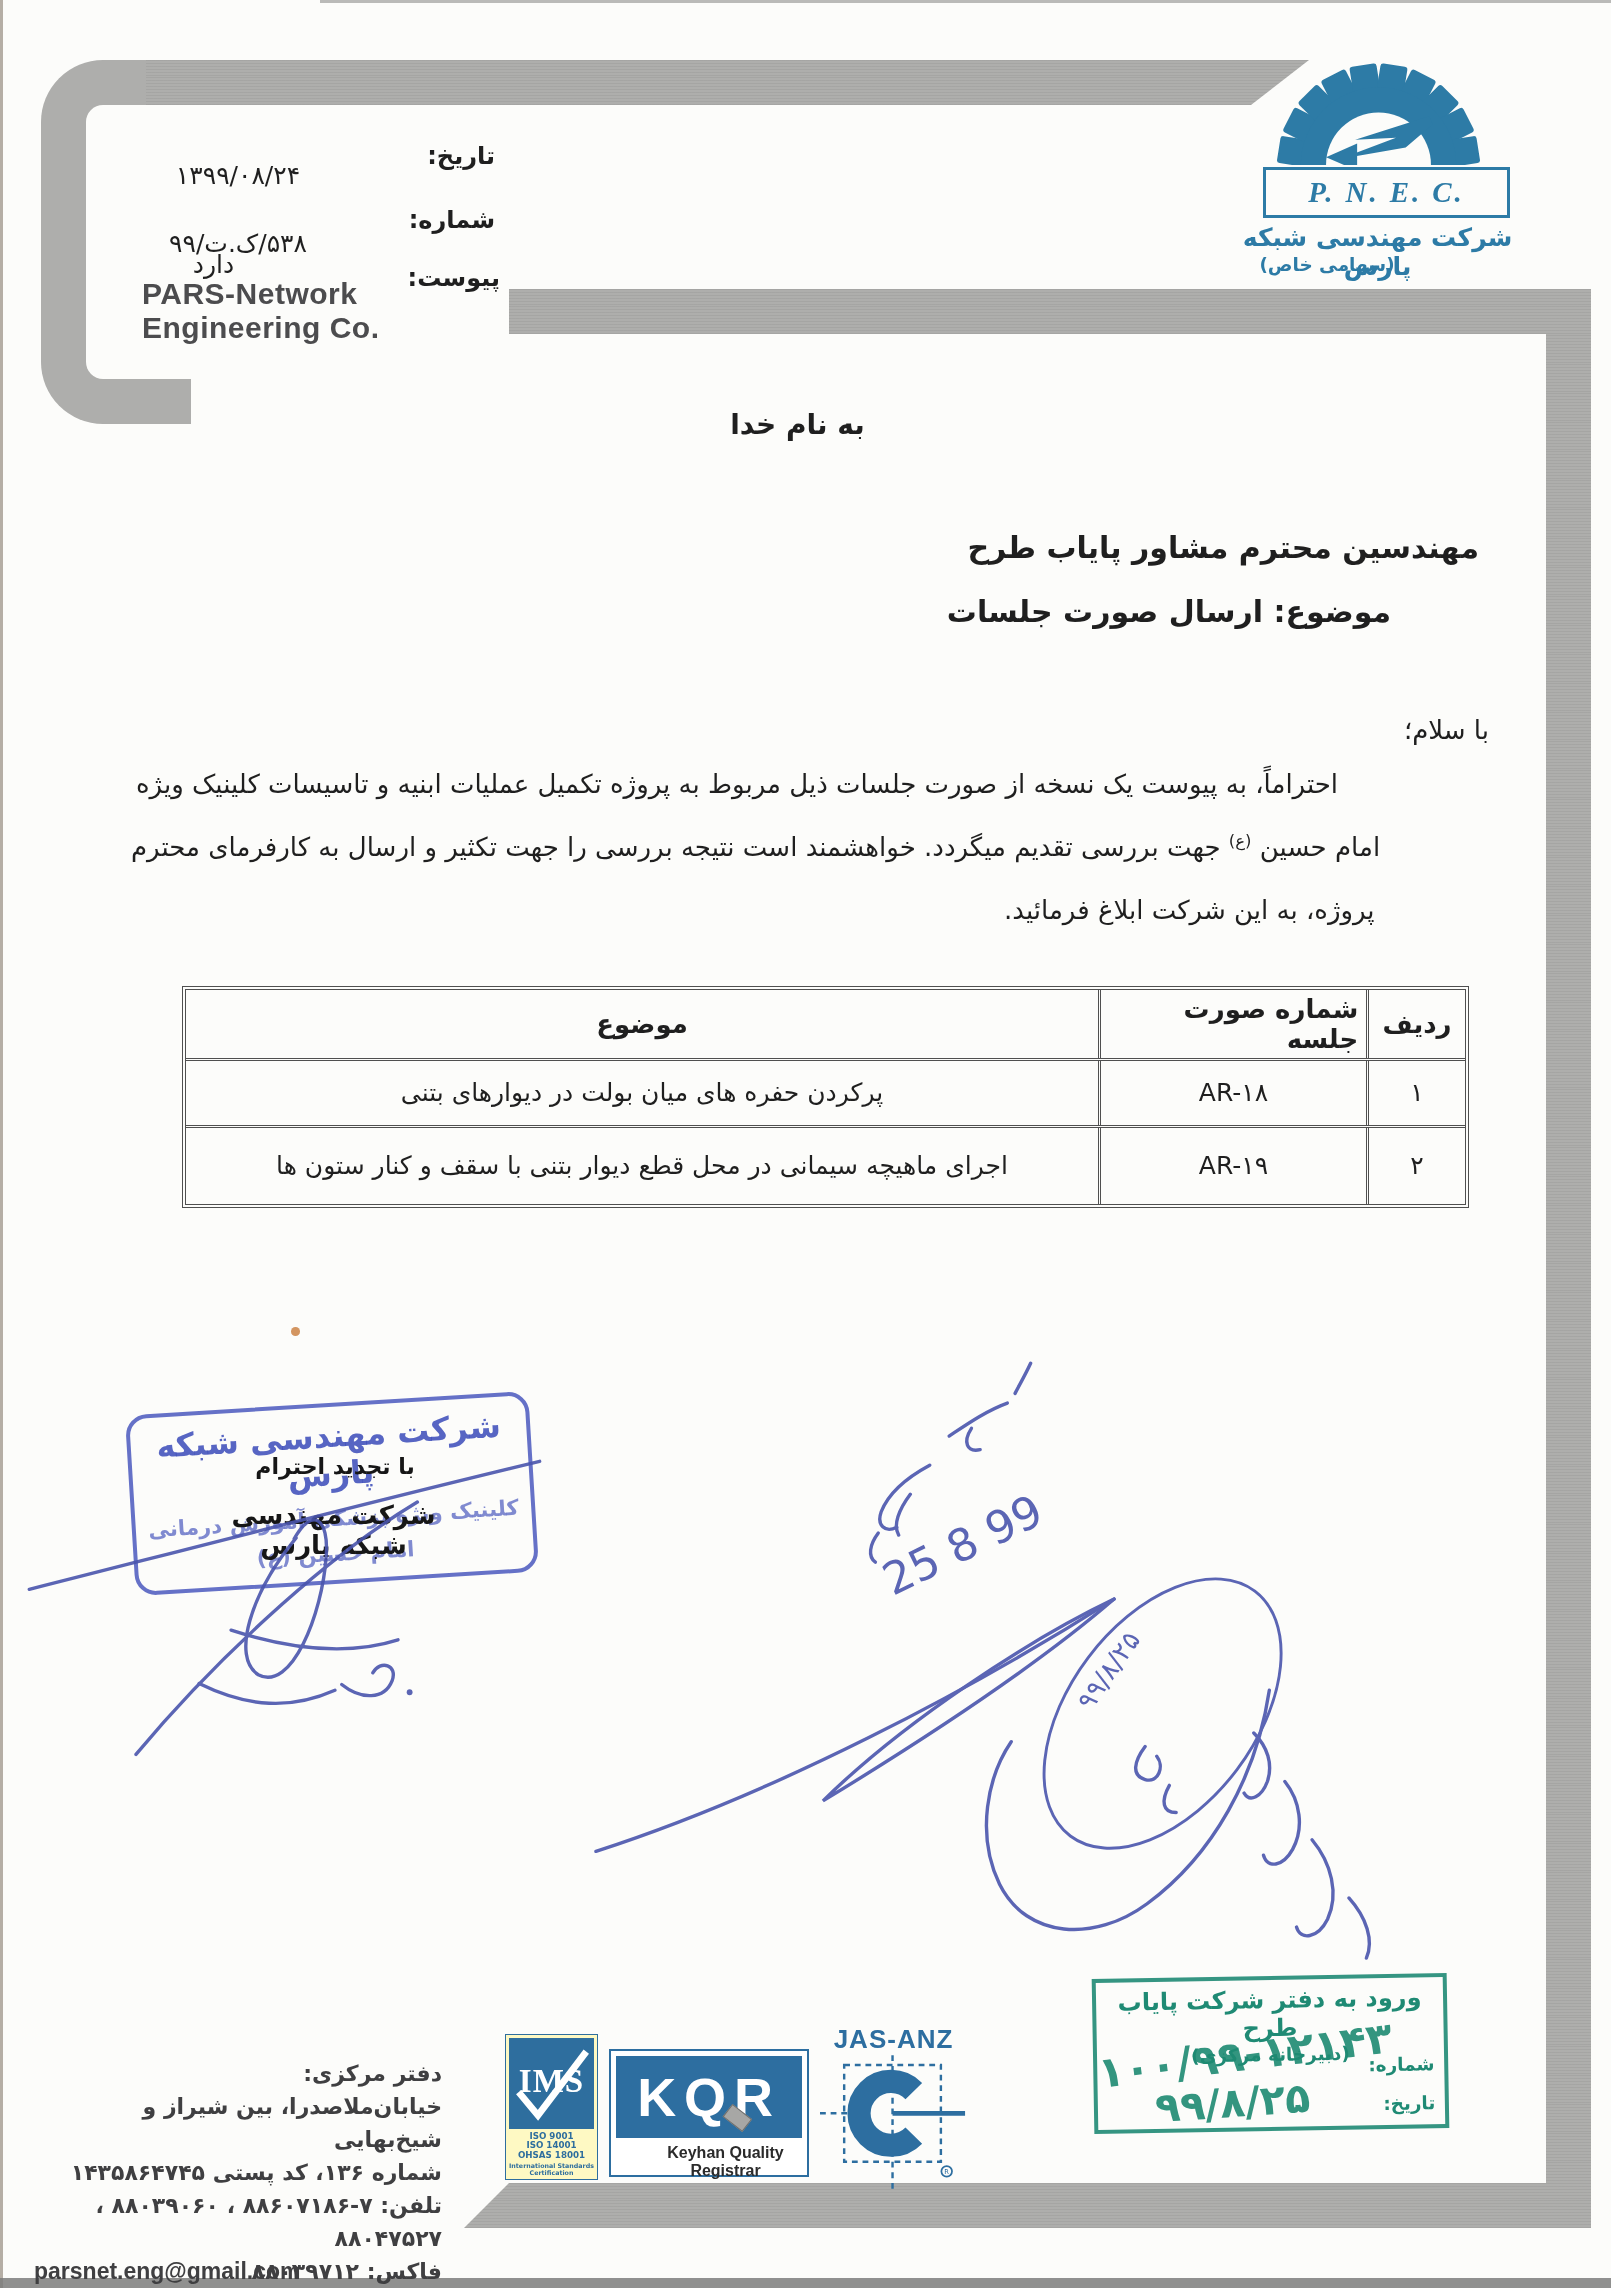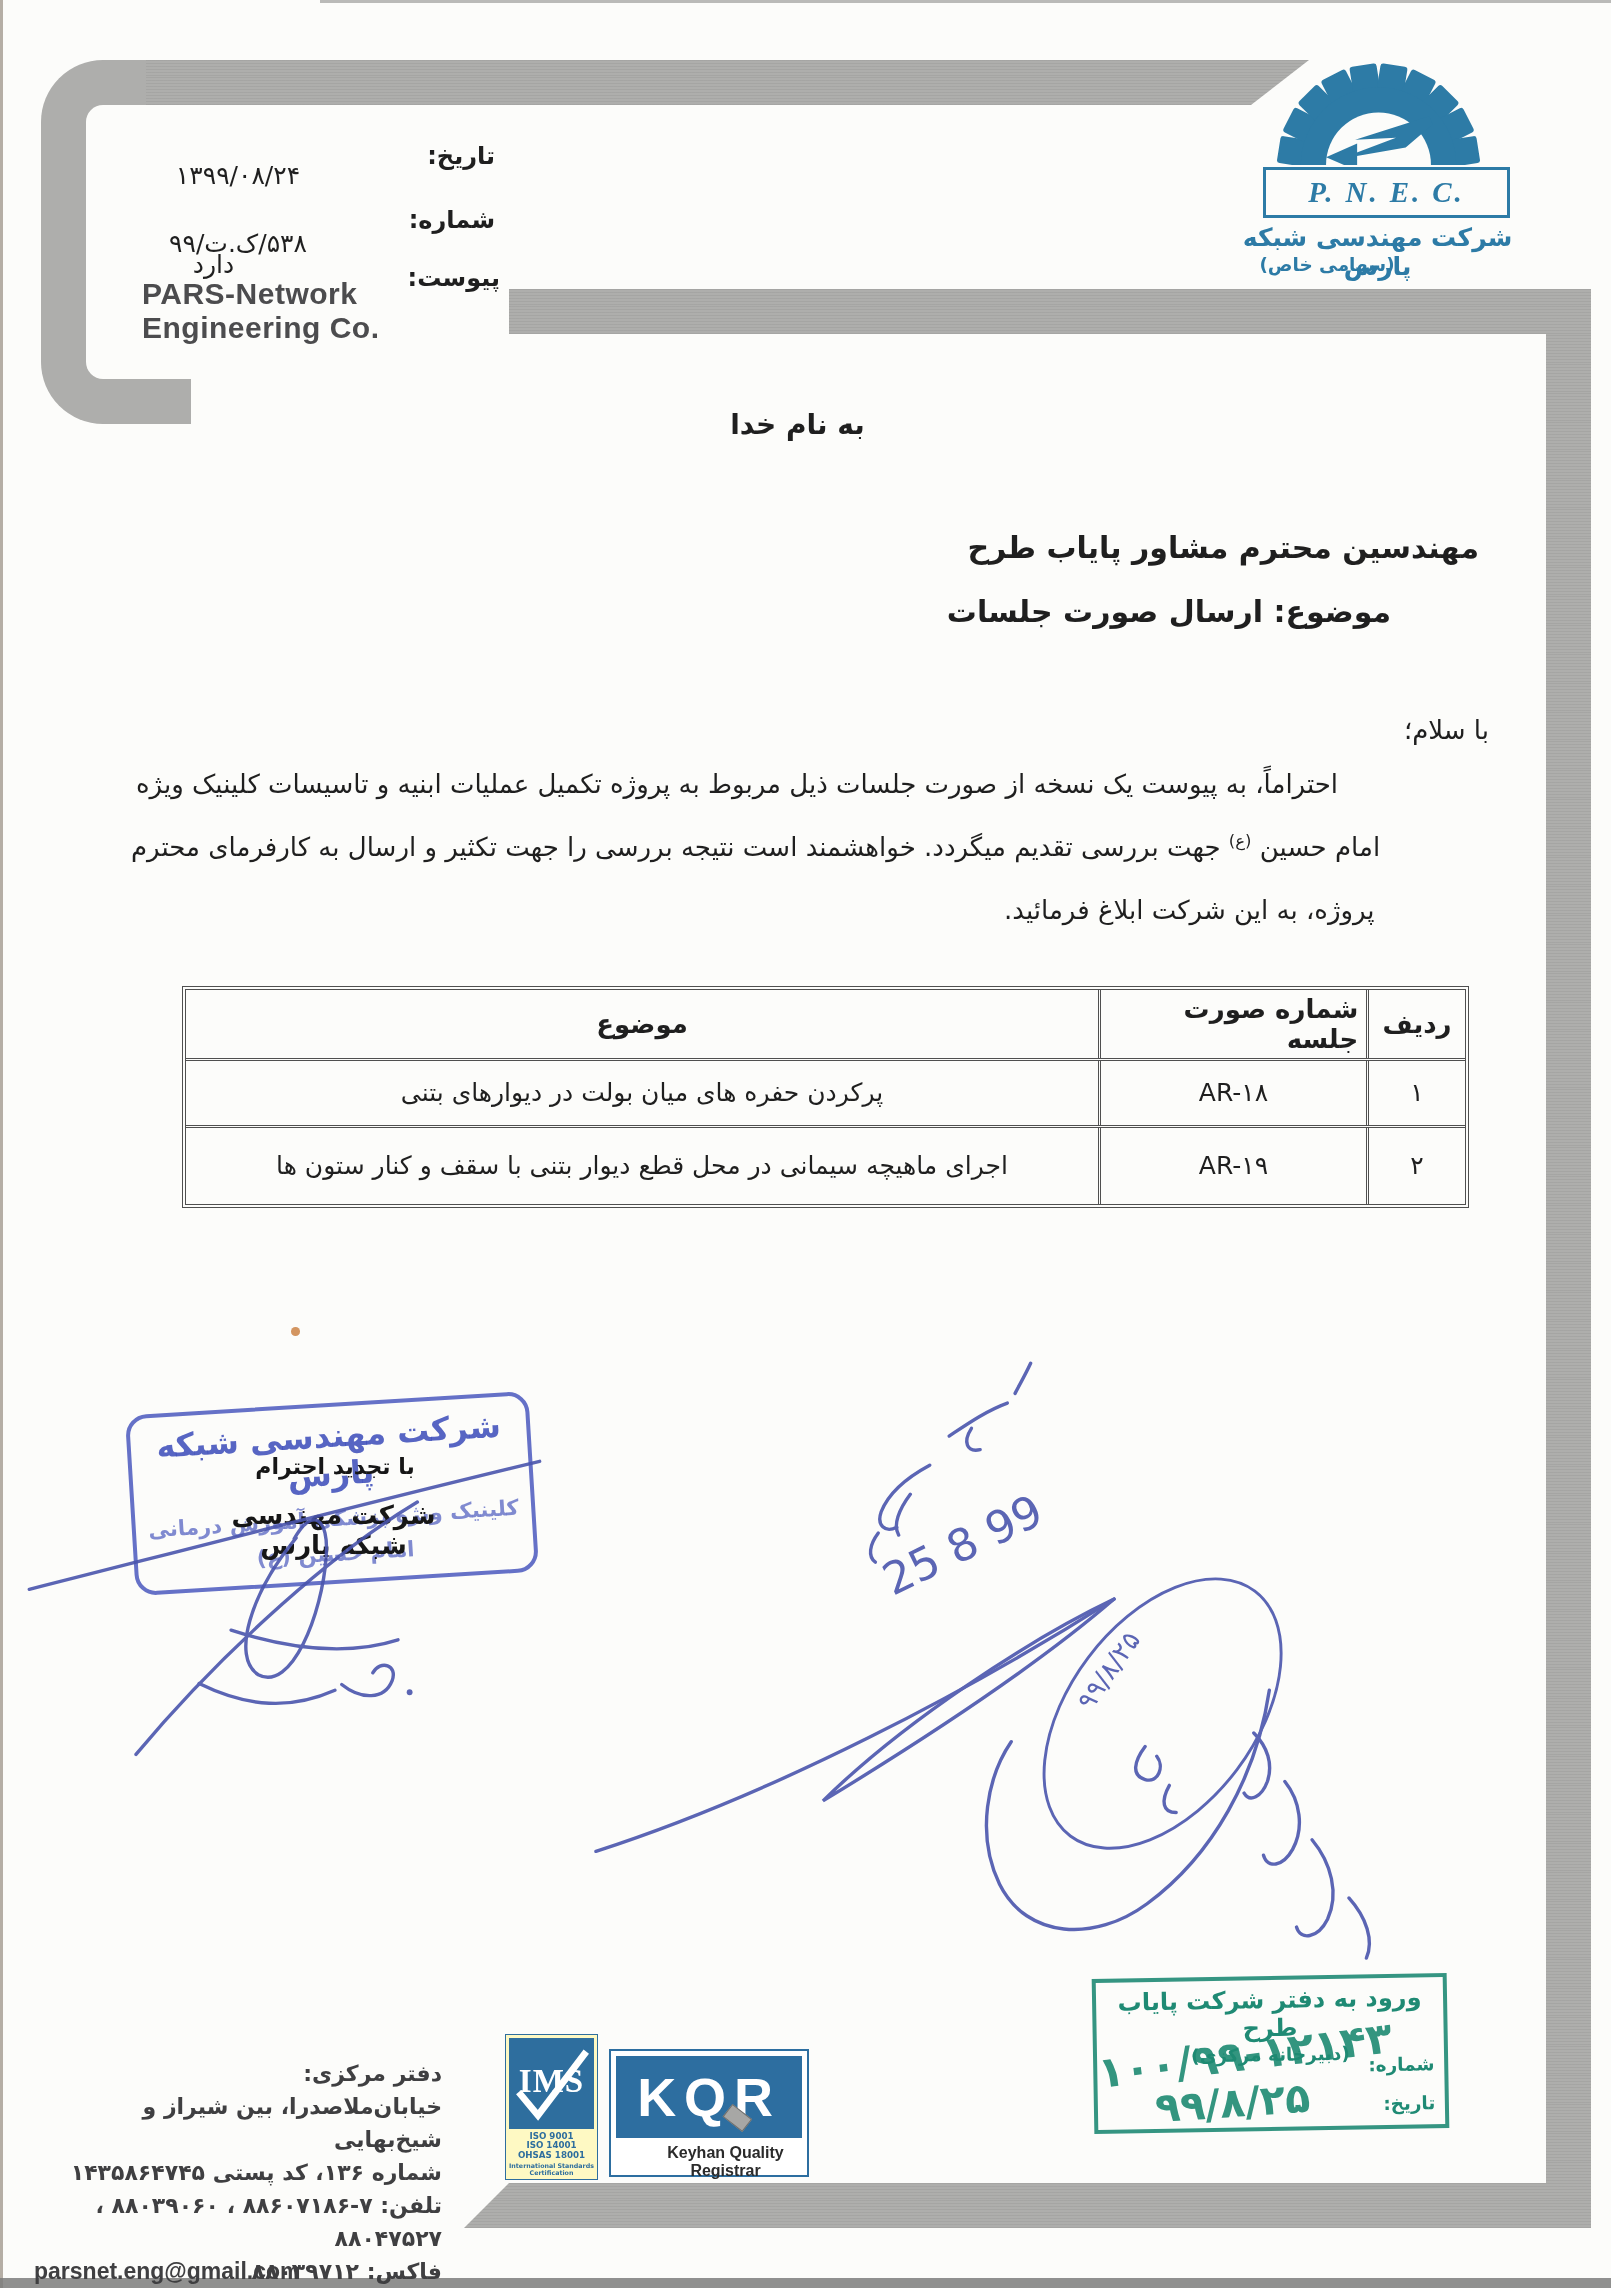--- a/index.html
+++ b/index.html
@@ -249,15 +249,27 @@
   </div>
 
   <div class="abs kqr">
     <div class="kqr-blue">
       <div class="t">KQR</div>
       <div class="kqr-pencil"></div>
     </div>
     <div class="kqr-cap">Keyhan Quality Registrar</div>
   </div>
 
+  <div class="abs jas">
+    <div class="jas-title">JAS-ANZ</div>
+    <svg width="147" height="136" viewBox="0 0 152 140">
+      <rect x="25" y="10" width="100" height="100" fill="none" stroke="#2d6ea0" stroke-width="2.5" stroke-dasharray="6 5"></rect>
+      <line x1="75" y1="0" x2="75" y2="140" stroke="#2d6ea0" stroke-width="2.5" stroke-dasharray="6 5"></line>
+      <line x1="0" y1="60" x2="48" y2="60" stroke="#2d6ea0" stroke-width="2.5" stroke-dasharray="6 5"></line>
+      <path d="M 97 37 A 33 33 0 1 0 97 83" stroke="#2d6ea0" stroke-width="24" fill="none"></path>
+      <line x1="75" y1="60" x2="150" y2="60" stroke="#2d6ea0" stroke-width="5"></line>
+      <circle cx="131" cy="120" r="5.5" fill="none" stroke="#2d6ea0" stroke-width="1.8"></circle>
+      <text x="131" y="123" font-size="7" fill="#2d6ea0" text-anchor="middle">R</text>
+    </svg>
+  </div>
 
 </div>
 
 
 </body></html>

